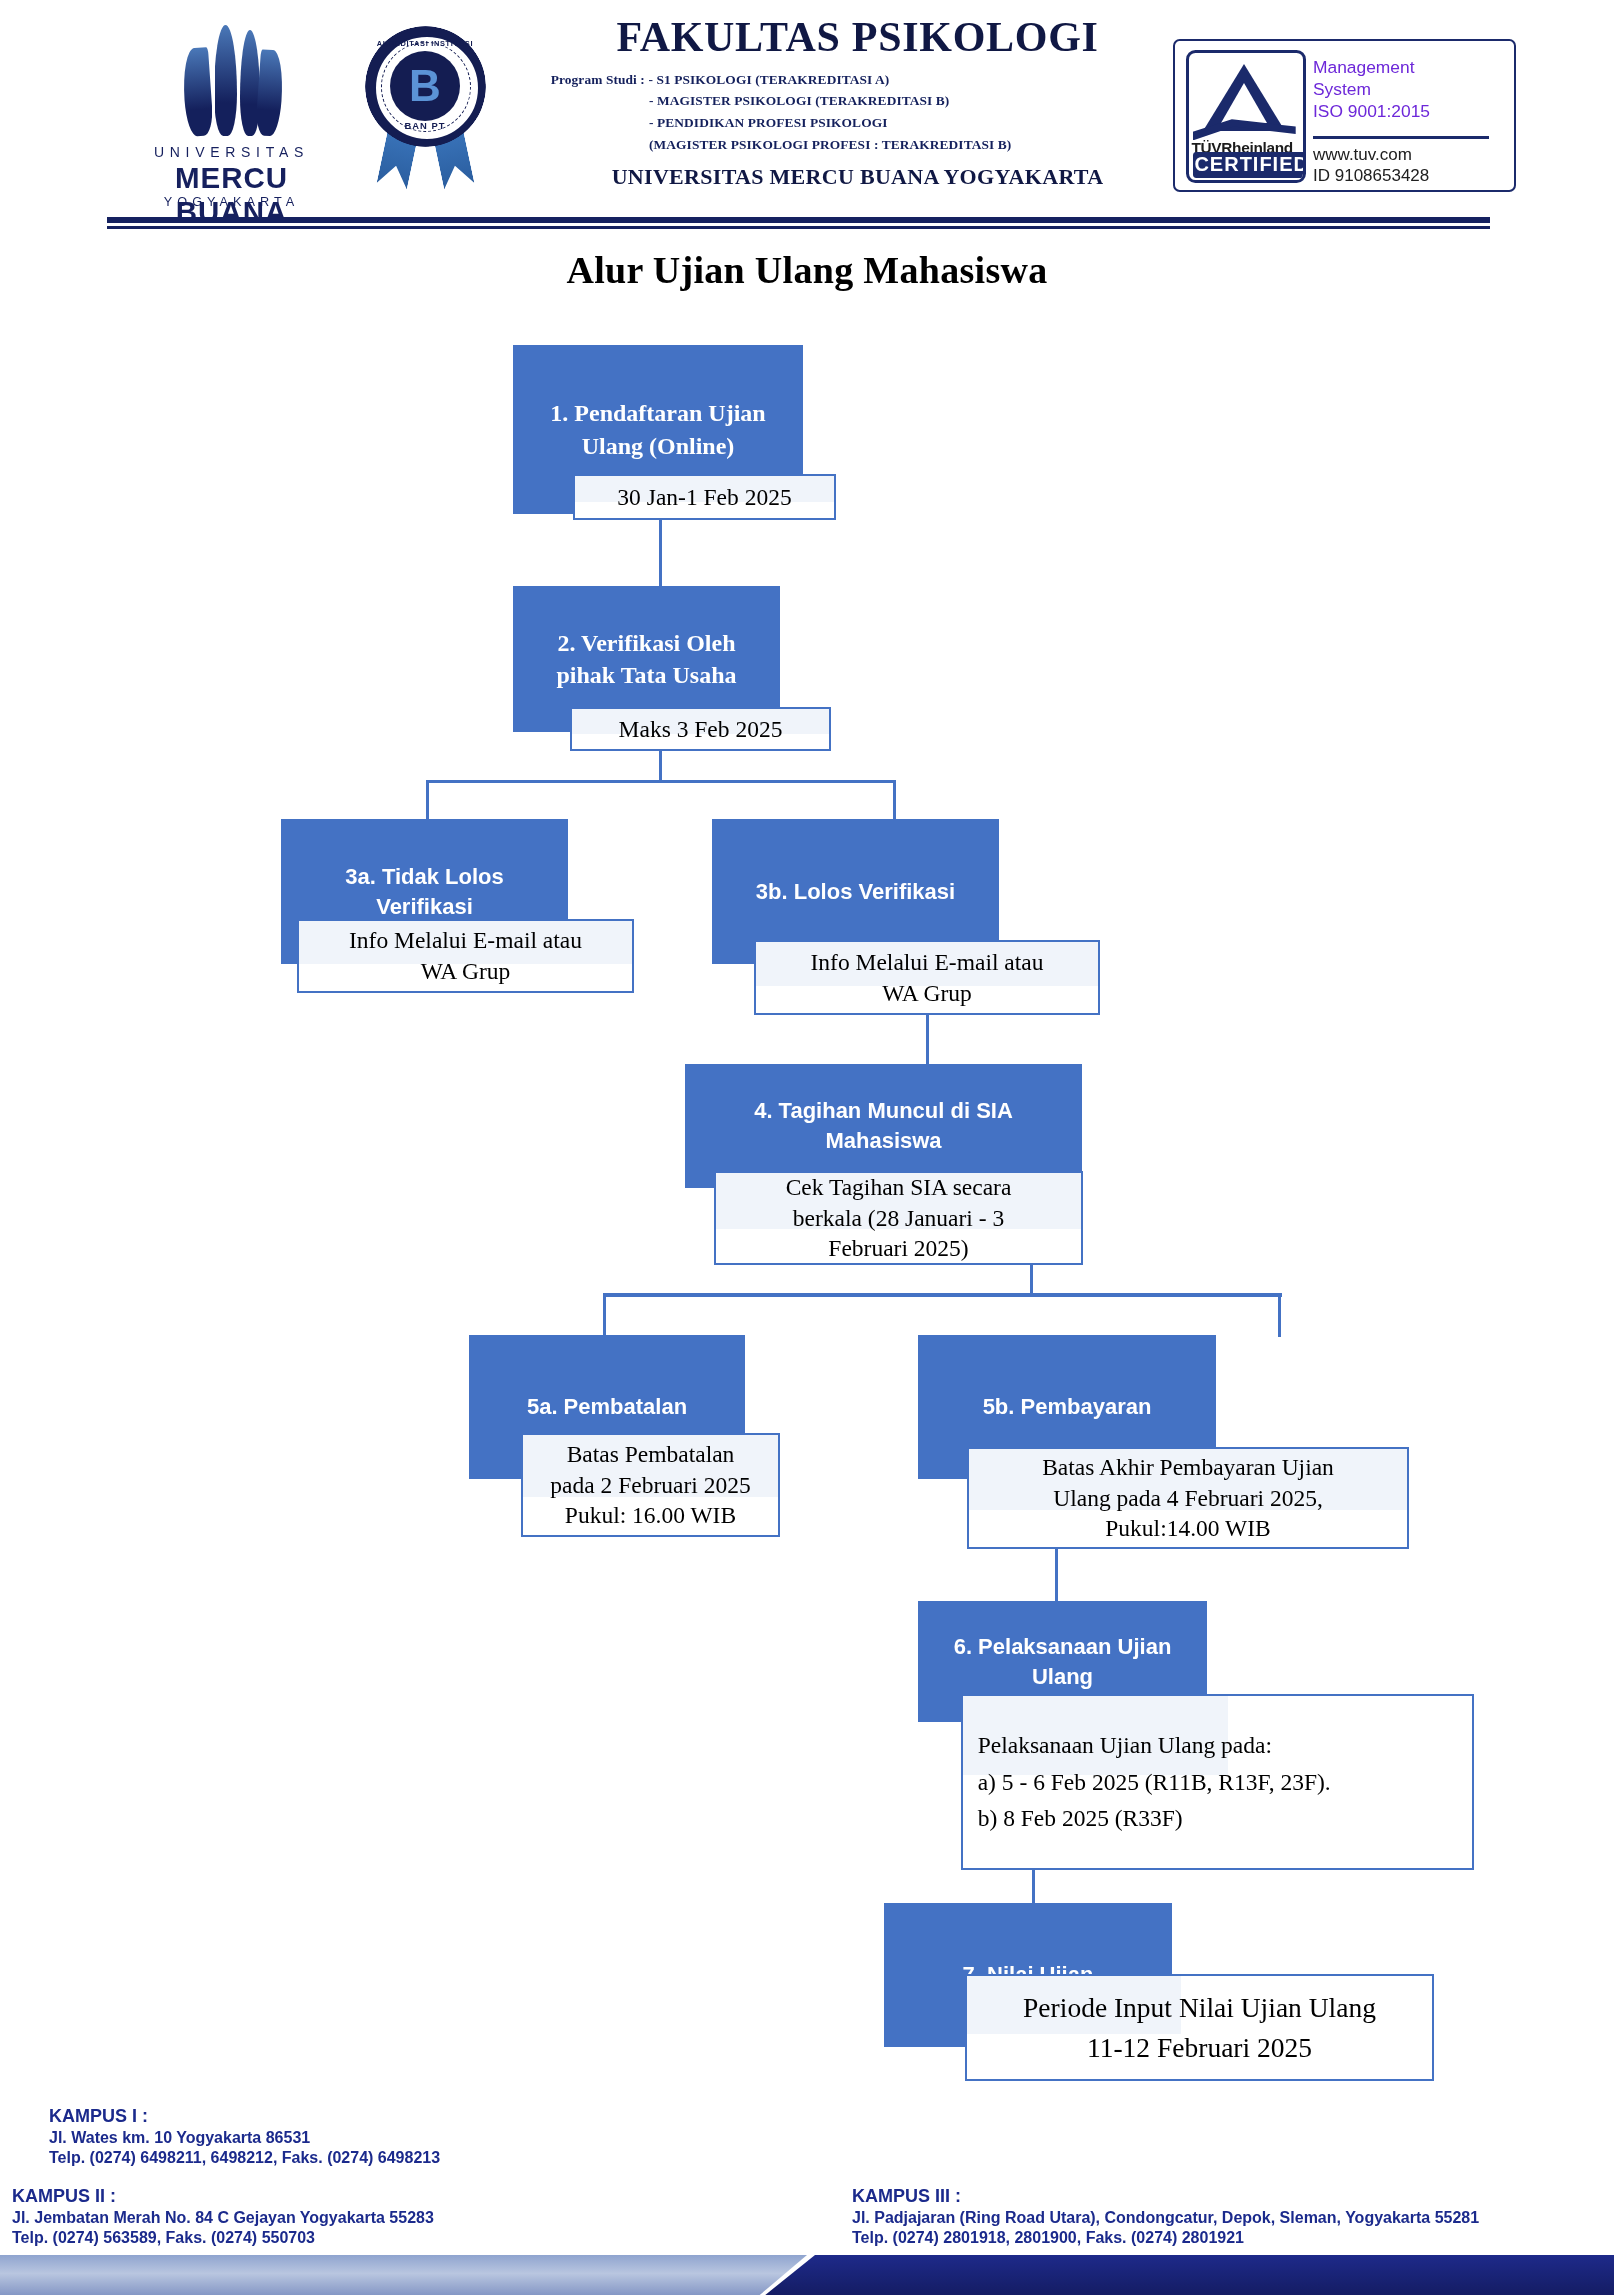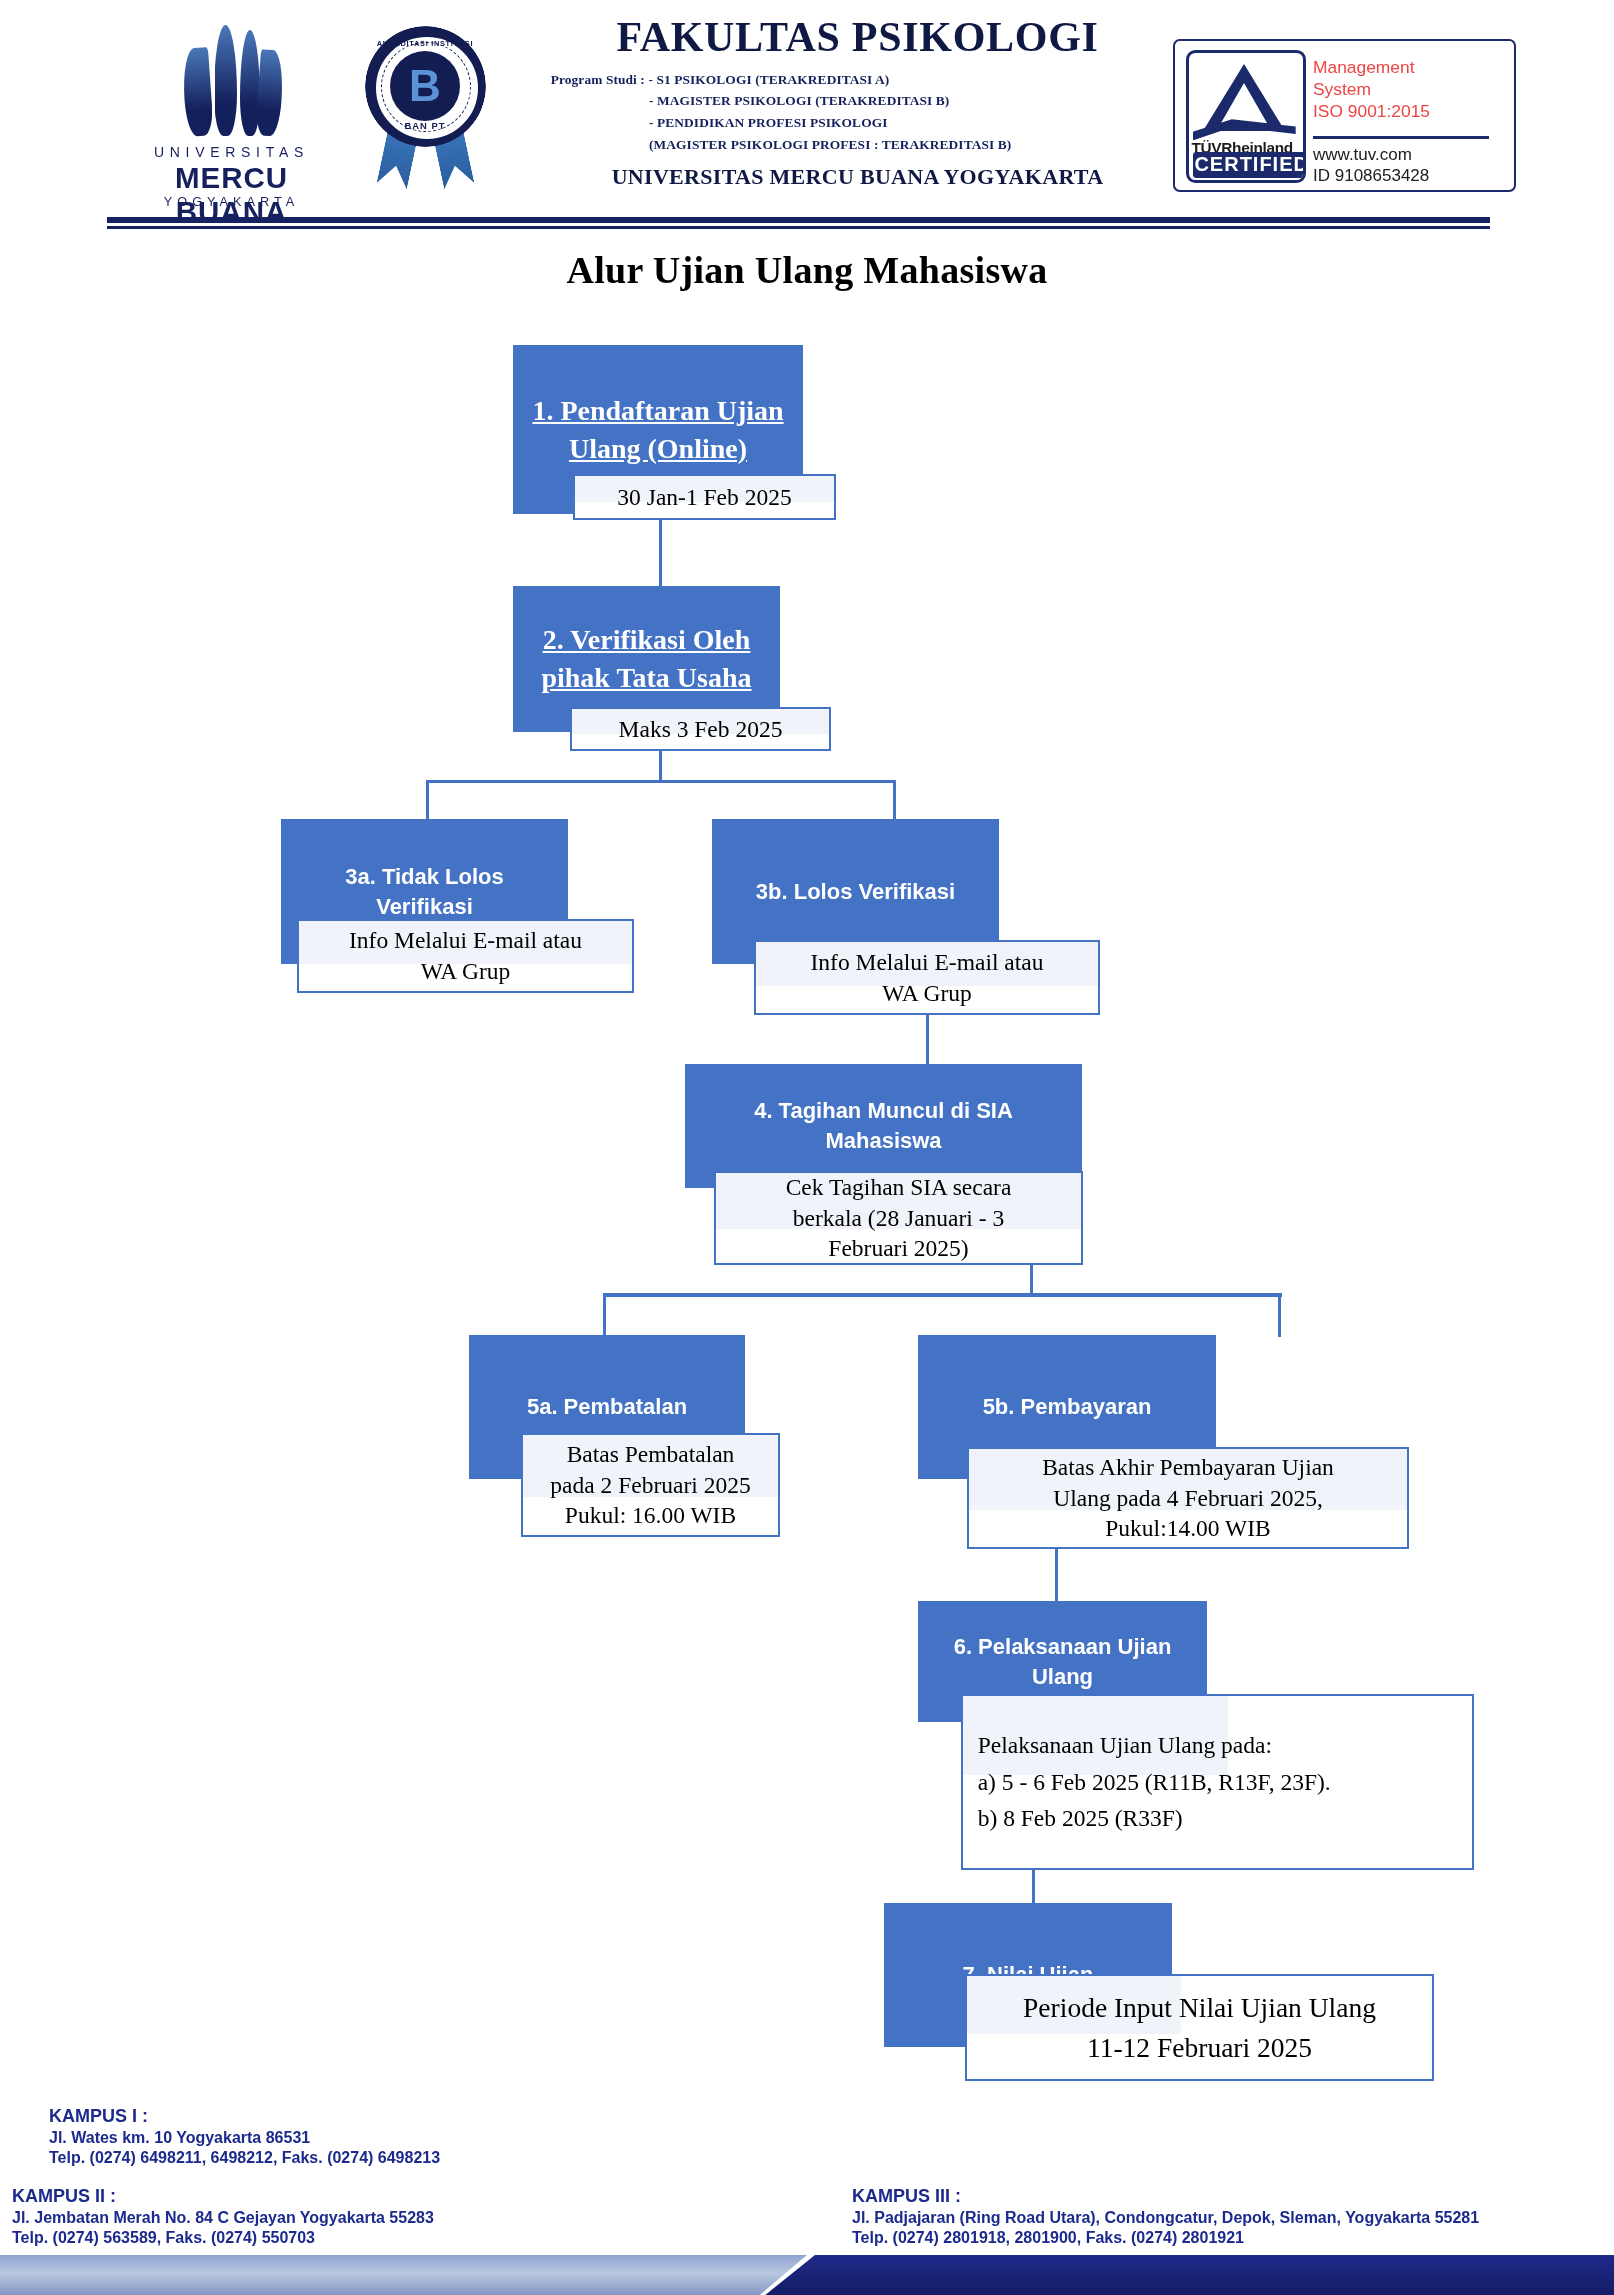--- a/index.html
+++ b/index.html
@@ -69,38 +69,38 @@
   #tuv .tri-i{position:absolute;left:17.4px;top:19px;width:0;height:0;border-left:23.5px solid transparent;
     border-right:23.5px solid transparent;border-bottom:40px solid #fff;}
   #tuv .swoosh{position:absolute;left:4px;top:64px;width:103px;height:23px;background:#1b2a6b;
     clip-path:polygon(0 62%,38% 8%,100% 40%,100% 72%,40% 40%,0 100%);}
   #tuv .tuvname{position:absolute;left:0;top:86px;width:107px;text-align:center;
     font-family:"Liberation Sans",sans-serif;font-size:15.4px;font-weight:700;color:#1c1c1c;letter-spacing:-0.3px;}
   #tuv .cert{position:absolute;left:4px;bottom:2.7px;width:118px;height:25.5px;background:#1b2a6b;border-radius:3.4px;
     color:#fff;font-family:"Liberation Sans",sans-serif;font-size:20px;font-weight:700;text-align:center;
     line-height:25.5px;letter-spacing:1px;}
   #tuv .rt{position:absolute;left:138px;top:14.7px;width:188px;font-family:"Liberation Sans",sans-serif;
-    font-size:17.4px;color:#ef4444;line-height:1.28;}
+    font-size:17.4px;color:#6d28d9;line-height:1.28;}
   #tuv .rule{position:absolute;left:138px;top:95px;width:176px;height:2.7px;background:#1b2a6b;}
   #tuv .rb{position:absolute;left:138px;top:103px;width:194px;font-family:"Liberation Sans",sans-serif;
     font-size:17px;color:#202020;line-height:1.26;}
 
   #hdr-rule-1{position:absolute;left:107px;top:217px;width:1383px;height:6px;background:#152160;}
   #hdr-rule-2{position:absolute;left:107px;top:226px;width:1383px;height:2.7px;background:#152160;}
 
   
   #page-title{position:absolute;left:0;top:248px;width:1614px;text-align:center;
     font-family:"Liberation Serif",serif;font-weight:700;font-size:38px;color:#000;letter-spacing:0.3px;}
 
   
   #flow{position:absolute;left:0;top:0;width:1614px;height:2295px;}
   .node{position:absolute;background:#4472C4;color:#fff;
     font-family:"Liberation Sans",sans-serif;font-weight:700;font-size:22px;line-height:1.35;
     display:flex;align-items:center;justify-content:center;text-align:center;padding:0 9.4px;box-sizing:border-box;}
-  .node.serif{font-family:"Liberation Serif",serif;font-weight:700;font-size:28px;text-decoration:underline;}
+  .node.serif{font-family:"Liberation Serif",serif;font-weight:700;font-size:24px;}
   .callout{position:absolute;background:#fff;border:2px solid #4472C4;box-sizing:border-box;
     font-family:"Liberation Serif",serif;font-size:23.5px;color:#000;line-height:1.3;
     display:flex;align-items:center;justify-content:center;text-align:center;padding:4px 6.7px;}
   .callout.left{text-align:left;justify-content:flex-start;}
   .callout .tint{position:absolute;left:0;top:0;height:62%;width:100%;background:rgba(68,114,196,.08);pointer-events:none;}
   .callout span.txt{position:relative;z-index:2;width:100%;white-space:pre-line;}
   .conn{position:absolute;background:#4472C4;}
 
   
   #footer{position:absolute;left:0;top:2097px;width:1614px;height:198px;}

